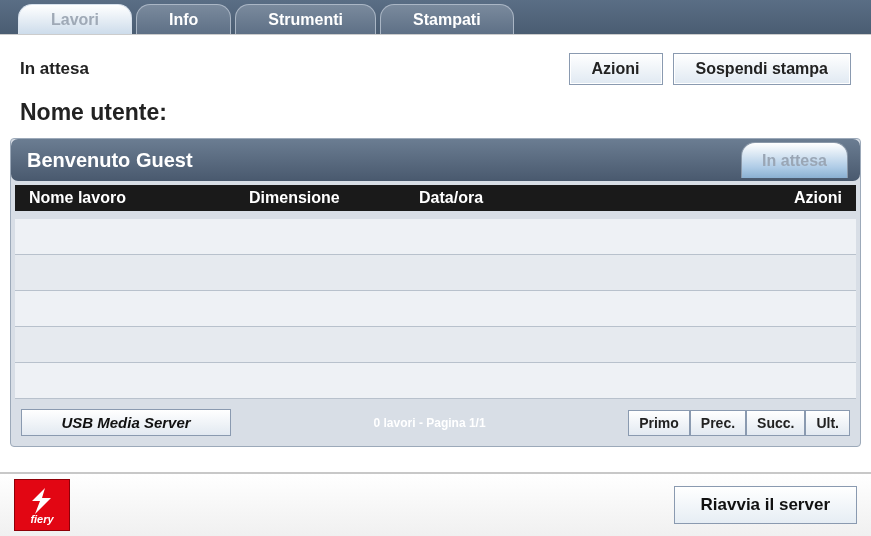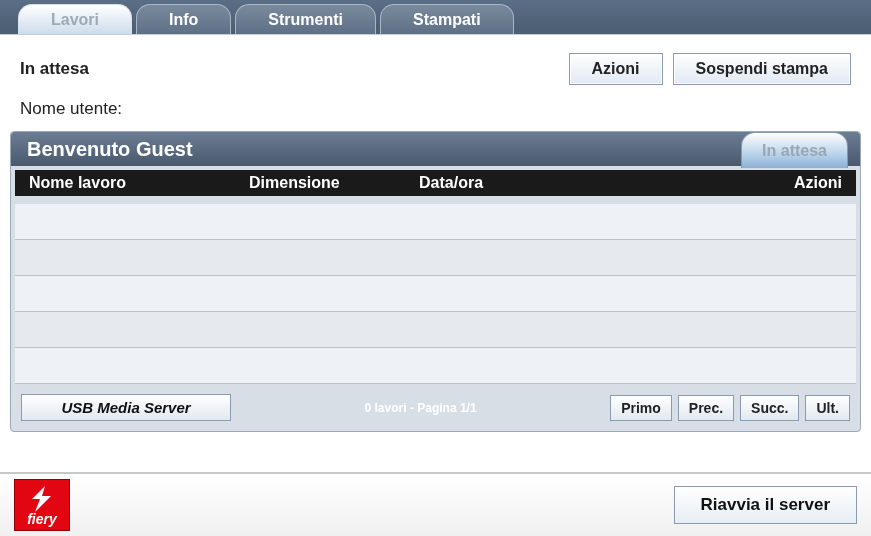--- a/index.html
+++ b/index.html
@@ -71,42 +71,43 @@
   padding: 6px 22px;
   font-size: 16px;
   font-weight: bold;
   color: #222;
   cursor: pointer;
   box-shadow: inset 0 0 0 1px #fff;
 }
 
 .username-row {
   padding: 0 20px 12px 20px;
-  font-size: 17px;
-  font-weight: normal;
+  font-size: 23px;
+  font-weight: bold;
   color: #222;
 }
 
 
 .panel {
   margin: 0 10px;
   background: #d8dee6;
   border: 1px solid #9ca9b9;
   border-radius: 4px;
 }
 
 .panel-header {
   display: flex;
   justify-content: space-between;
-  align-items: flex-start;
+  align-items: center;
   background: linear-gradient(to bottom, #6b7d92 0%, #49596e 100%);
   border-top-left-radius: 4px;
   border-top-right-radius: 4px;
-  height: 34px;
+  height: 42px;
   padding-left: 16px;
+  border-radius: 7px;
 }
 .welcome {
   color: #fff;
   font-size: 20px;
   font-weight: bold;
   align-self: center;
 }
 .sub-tabs {
   display: flex;
   align-items: flex-end;
@@ -183,21 +184,20 @@
 }
 .pager-text {
   flex: 1;
   text-align: center;
   color: #fff;
   font-weight: bold;
   font-size: 12px;
 }
 .pager-buttons {
   display: flex;
-  gap: 6px;
 }
 .pager-btn {
   background: linear-gradient(to bottom, #ffffff 0%, #e2e9f1 100%);
   border: 1px solid #8a9ab0;
   padding: 4px 10px;
   font-size: 14px;
   font-weight: bold;
   color: #222;
   cursor: pointer;
 }
@@ -223,21 +223,21 @@
   border: 1px solid #8f0008;
   display: flex;
   flex-direction: column;
   align-items: center;
   justify-content: center;
   color: #fff;
   position: relative;
 }
 .logo svg { display: block; }
 .logo-text {
-  font-size: 14px;
+  font-size: 11px;
   font-style: italic;
   font-weight: bold;
   color: #fff;
   line-height: 1;
   margin-top: -2px;
 }
 .bottom-buttons {
   display: flex;
   gap: 10px;
 }

